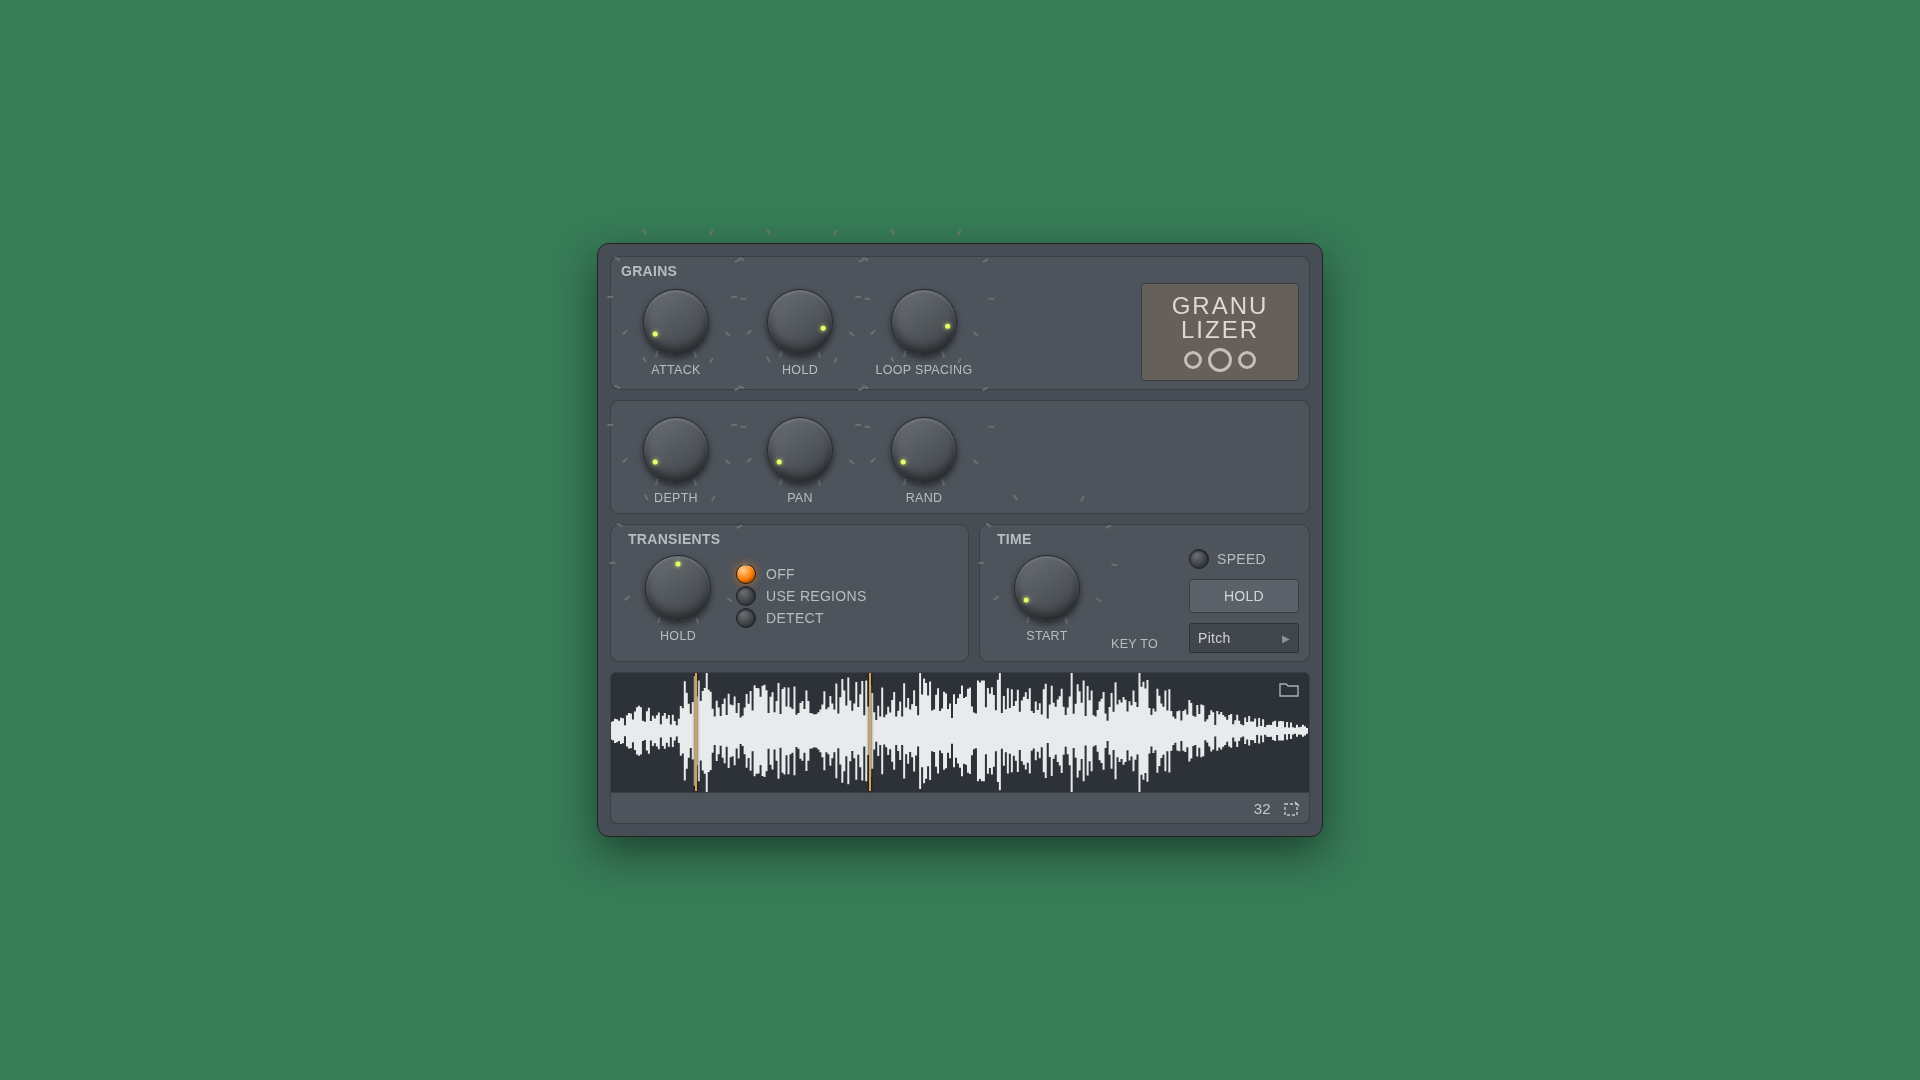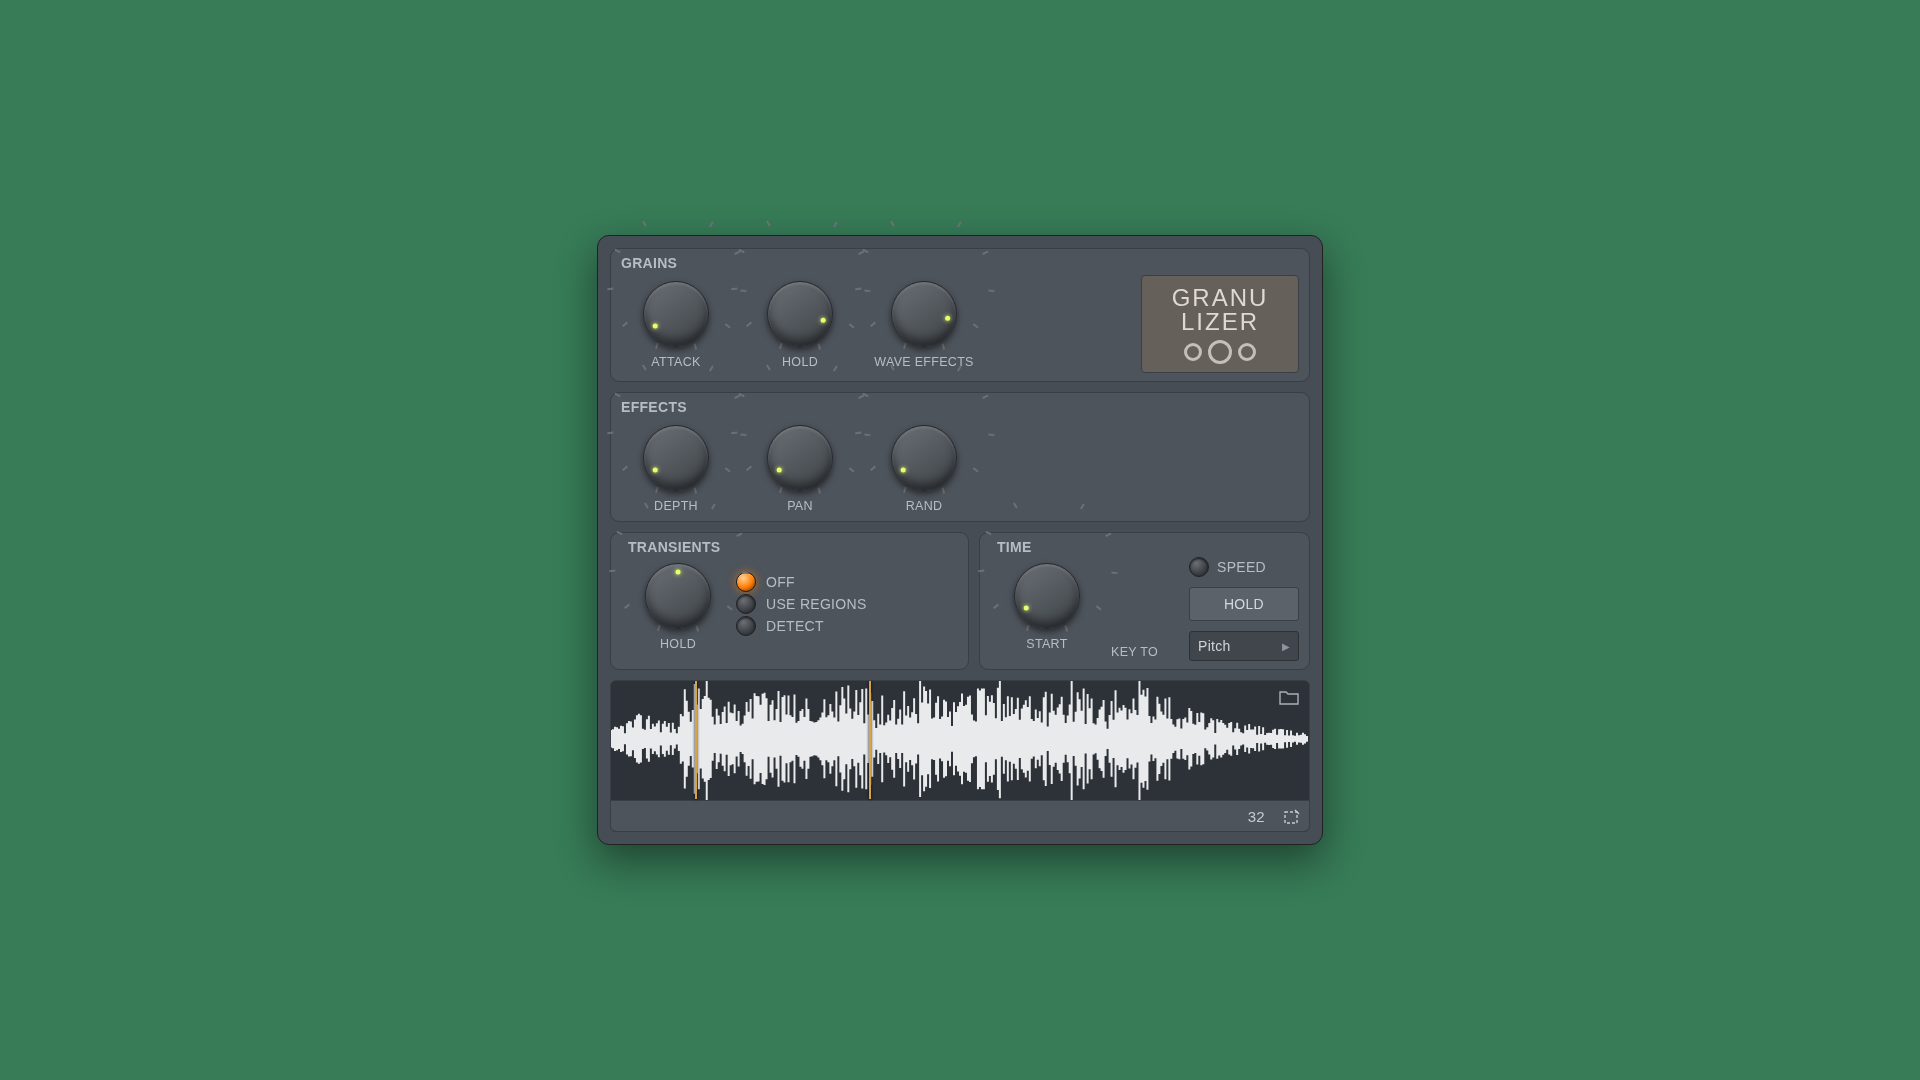--- a/index.html
+++ b/index.html
@@ -173,21 +173,21 @@
   
   .wave-section {
     background:#2d3238;
     border:1px solid var(--border);
     border-radius:6px;
     position:relative;
     height:150px;
     overflow:hidden;
   }
   .wave-icons-top { position:absolute; right:10px; top:8px; color:#aab0b7; cursor:pointer; }
-  .wave-bottom { position:absolute; right:8px; bottom:6px; color:#c6cacf; display:flex; align-items:center; gap:18px; font-size:15px; }
+  .wave-bottom { position:absolute; right:8px; bottom:6px; color:#c6cacf; display:flex; align-items:center; gap:12px; font-size:15px; }
   .wave-bottom svg { cursor:pointer; }
   .wave-svg { position:absolute; inset:0; }
   .marker {
     position:absolute; top:0; bottom:32px; width:2px;
     background:#d6a24a;
     box-shadow:0 0 3px #000;
   }
   .footer-num {
     position:absolute;
     left:0; right:0; bottom:0;
@@ -254,37 +254,36 @@
               <div class="tick" style="transform: rotate(-16.6667deg) translate(-1px, 32px);"></div>
               <div class="tick" style="transform: rotate(16.6667deg) translate(-1px, 32px);"></div>
               <div class="tick" style="transform: rotate(50deg) translate(-1px, 32px);"></div>
               <div class="tick" style="transform: rotate(83.3333deg) translate(-1px, 32px);"></div>
               <div class="tick" style="transform: rotate(116.667deg) translate(-1px, 32px);"></div>
               <div class="tick" style="transform: rotate(150deg) translate(-1px, 32px);"></div>
             </div>
             <div class="knob"></div>
             <div class="ind" style="transform: translate(21.1354px, 1.66756px);"></div>
           </div>
-        <div class="knob-label">WAVE EFFECTS</div>
+        <div class="knob-label">LOOP SPACING</div>
       </div>
 
       <div class="logo-block">
         <div class="logo-text">GRANU</div>
         <div class="logo-text">LIZER</div>
         <div class="ooo">
             <span></span>
             <span class="big"></span>
             <span></span>
           </div>
       </div>
     </div>
   </div>
 
   <div class="section">
-    <div class="section-title">EFFECTS</div>
     <div class="knob-row">
       <div class="knob-cell">
         <div class="knob-wrap">
             <div class="ticks">
               <div class="tick" style="transform: rotate(-150deg) translate(-1px, 32px);"></div>
               <div class="tick" style="transform: rotate(-116.667deg) translate(-1px, 32px);"></div>
               <div class="tick" style="transform: rotate(-83.3333deg) translate(-1px, 32px);"></div>
               <div class="tick" style="transform: rotate(-50deg) translate(-1px, 32px);"></div>
               <div class="tick" style="transform: rotate(-16.6667deg) translate(-1px, 32px);"></div>
               <div class="tick" style="transform: rotate(16.6667deg) translate(-1px, 32px);"></div>

